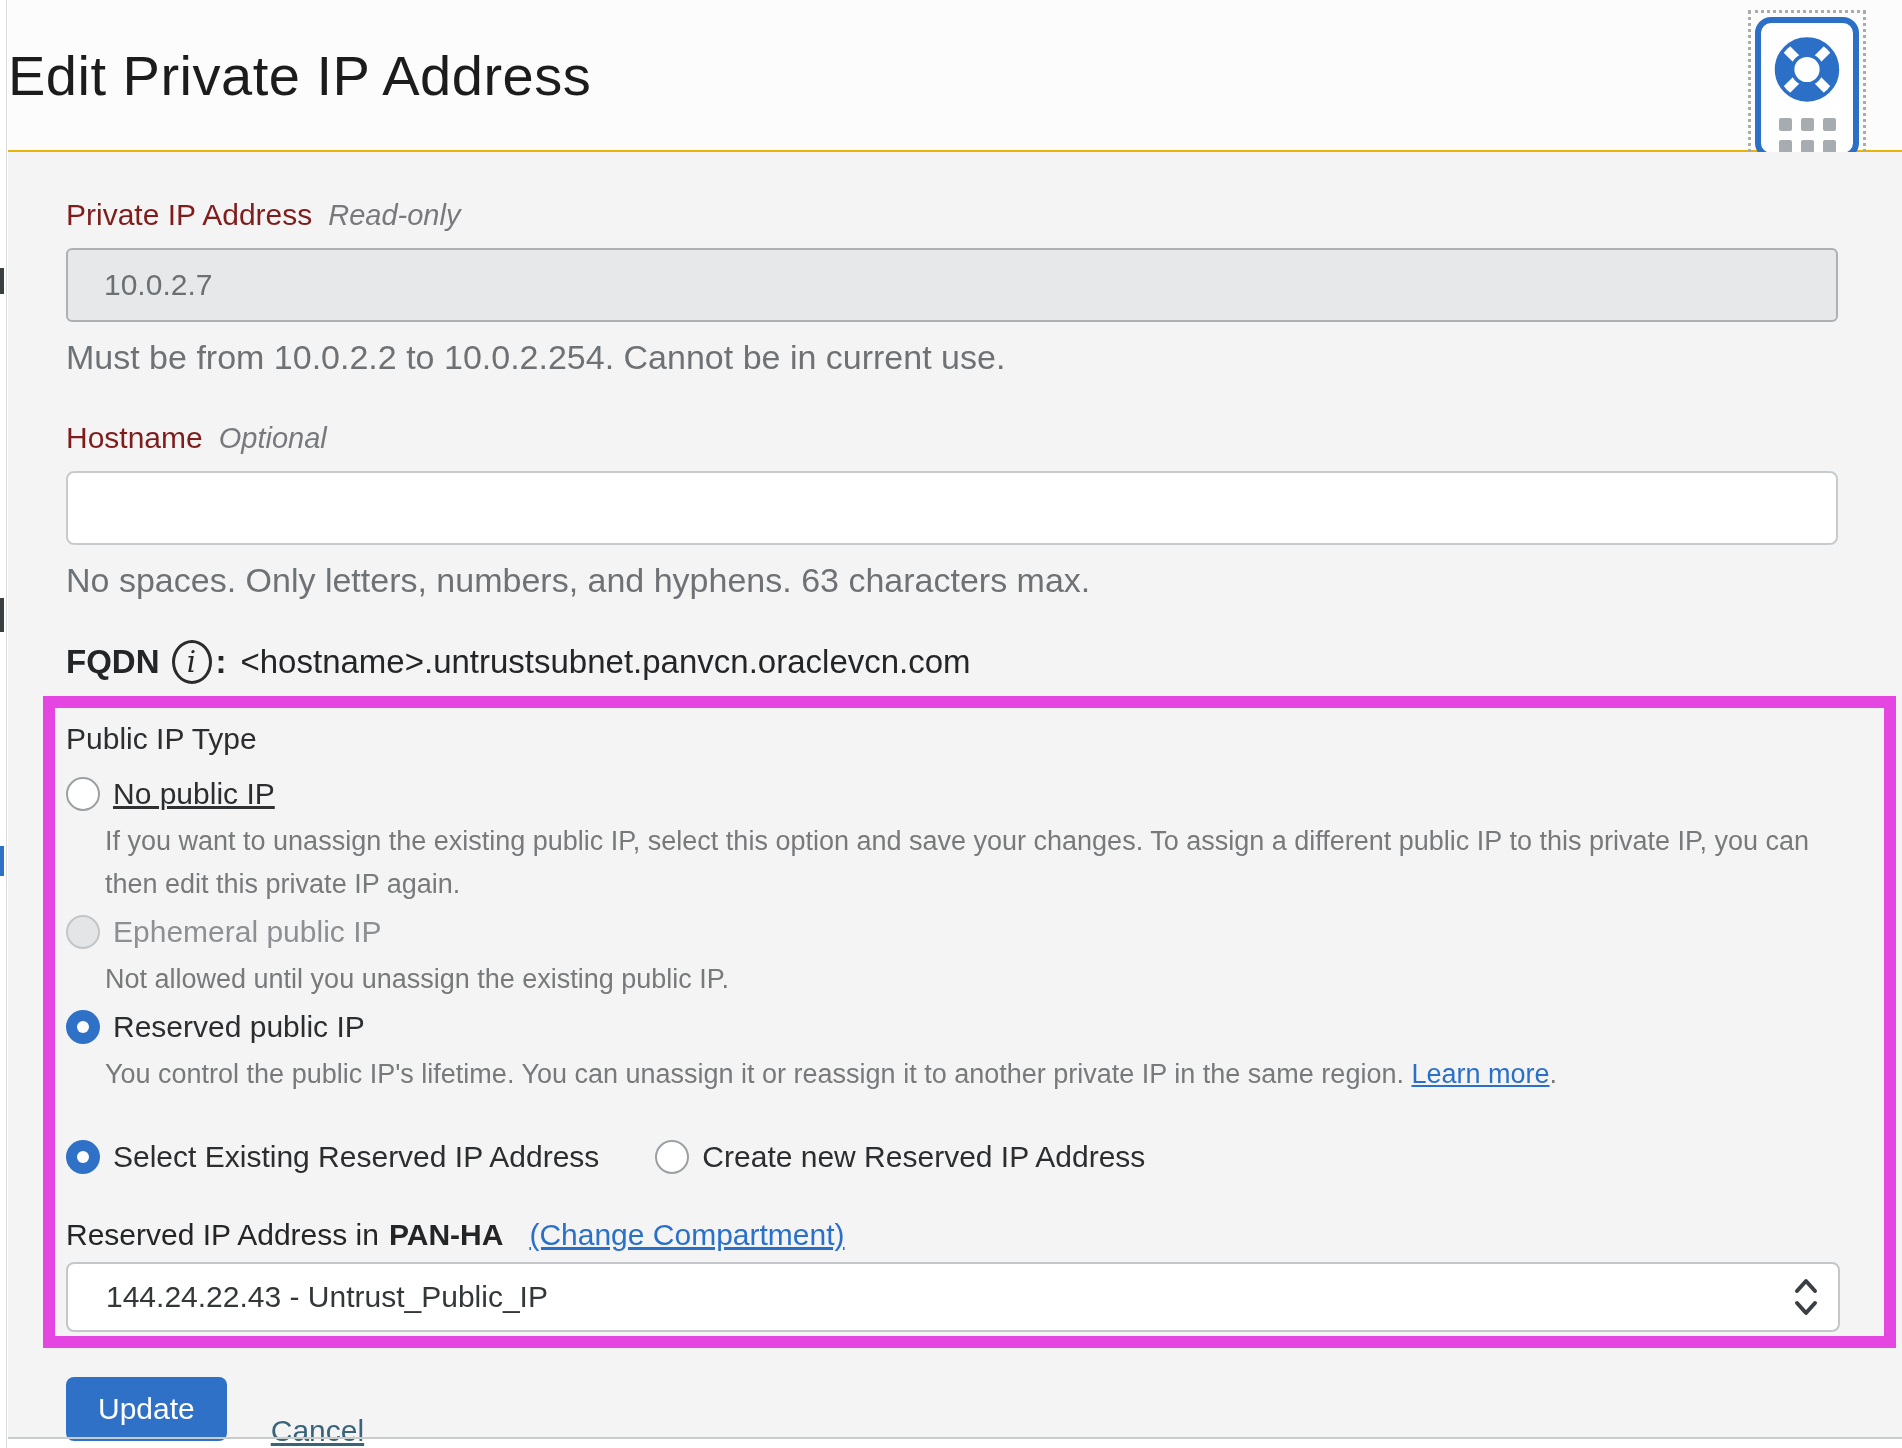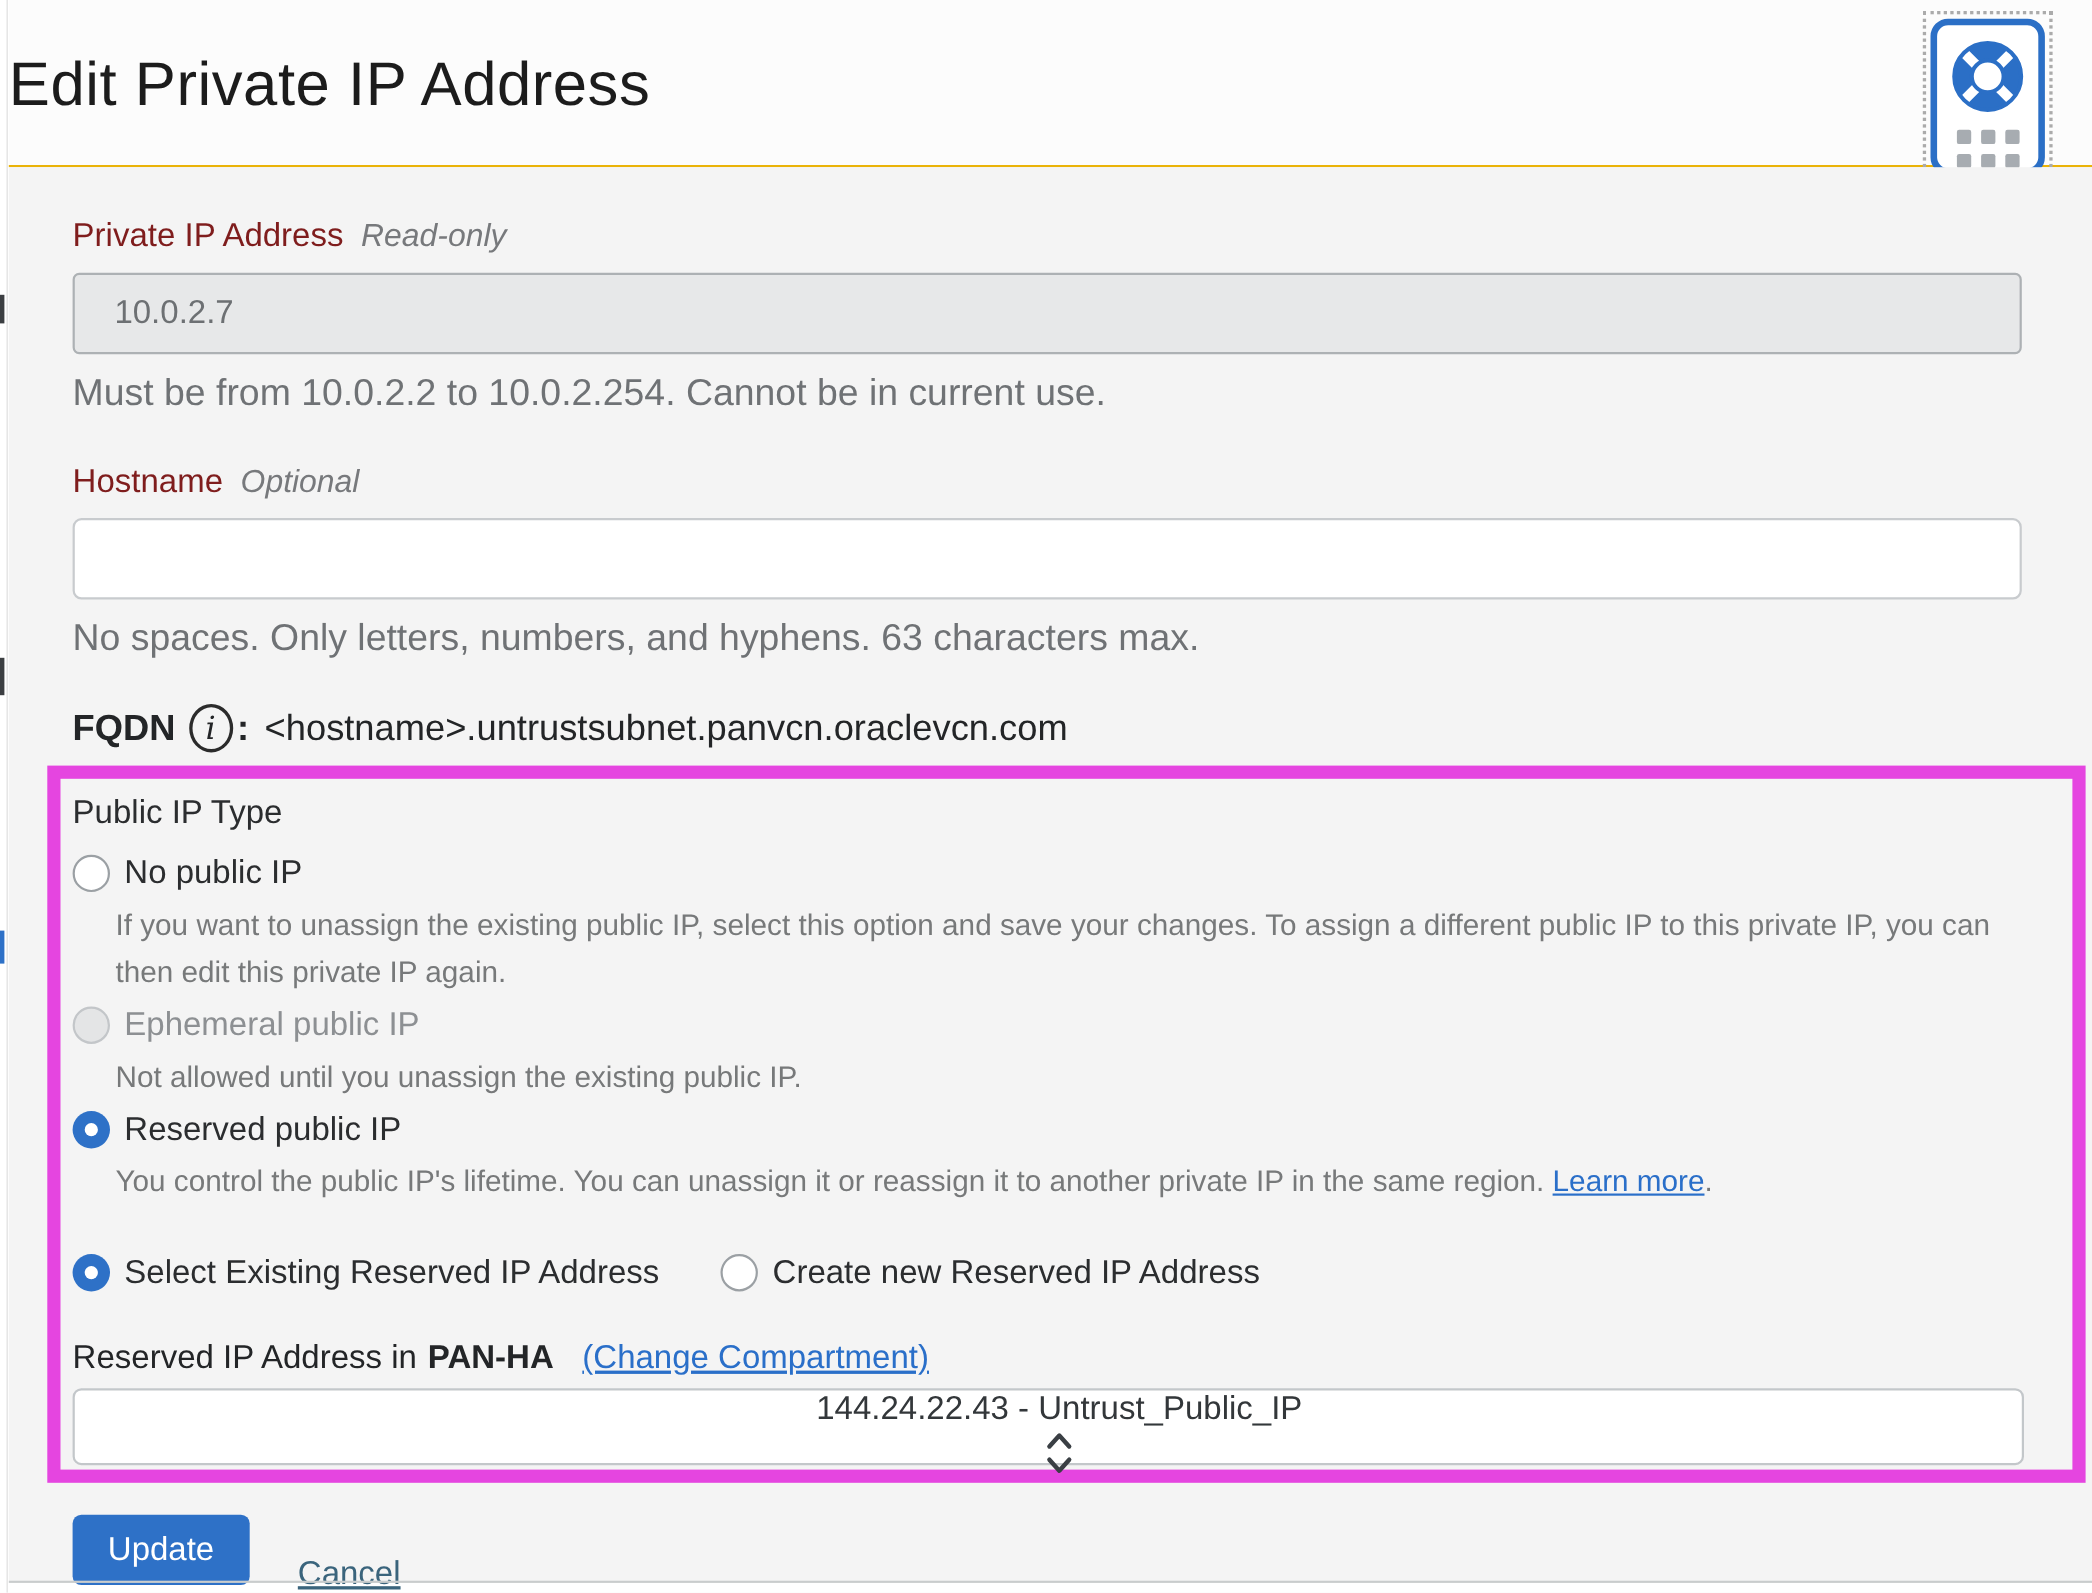--- a/index.html
+++ b/index.html
@@ -84,21 +84,21 @@
   
   .hl-box {
     margin:12px -58px 0 -23px;
     border:12px solid #e545e0;
     padding:14px 44px 4px 11px;
     background:#f4f4f4;
   }
   .sec-title { font-size:30px; color:#2b2d2f; line-height:34px; }
 
   .opt-row { display:flex; align-items:center; gap:13px; height:36px; margin-top:8px; }
-  .opt-row.first { margin-top:20px; }
+  .opt-row.first { margin-top:20px;text-decoration:underline; }
   .radio {
     width:34px; height:34px; border-radius:50%; flex:0 0 auto; position:relative; cursor:pointer;
   }
   .radio.state-unselected { background:#ffffff; border:2px solid #9ba0a4; }
   .radio.state-disabled  { background:#e4e5e6; border:2px solid #c3c6c9; cursor:default; }
   .radio.state-selected  { background:#2e71c7; }
   .radio.state-selected::after {
     content:""; position:absolute; left:50%; top:50%; width:12px; height:12px;
     margin:-6px 0 0 -6px; border-radius:50%; background:#ffffff;
   }
@@ -111,21 +111,21 @@
   .hopt { display:flex; align-items:center; gap:13px; }
 
   .res-label-row { display:flex; align-items:baseline; margin-top:44px; height:36px; font-size:30px; color:#232527; }
   .res-label-row b { margin-left:10px; }
   .res-label-row a { margin-left:26px; font-size:30px; }
 
   .select {
     margin-top:8px; height:70px; background:#ffffff;
     border:2px solid #c3c7ca; border-radius:8px;
     display:flex; align-items:center; justify-content:space-between;
-    padding:0 18px 0 38px; cursor:pointer;flex-direction:column;
+    padding:0 18px 0 38px; cursor:pointer;
   }
   .select .sel-text { font-size:30px; color:#33373a; }
   .chevrons { display:flex; align-items:center; }
 
   .actions { display:flex; align-items:center; gap:44px; margin-top:22px; }
   .btn-primary {
     height:64px; padding:0 32px; background:#2e71c7; border:none; border-radius:8px;
     color:#ffffff; font-family:"Liberation Sans", sans-serif; font-size:30px; cursor:pointer;
   }
   .link-cancel { font-size:30px; color:#3a647c; text-decoration:underline; cursor:pointer;margin-top:44px; }

